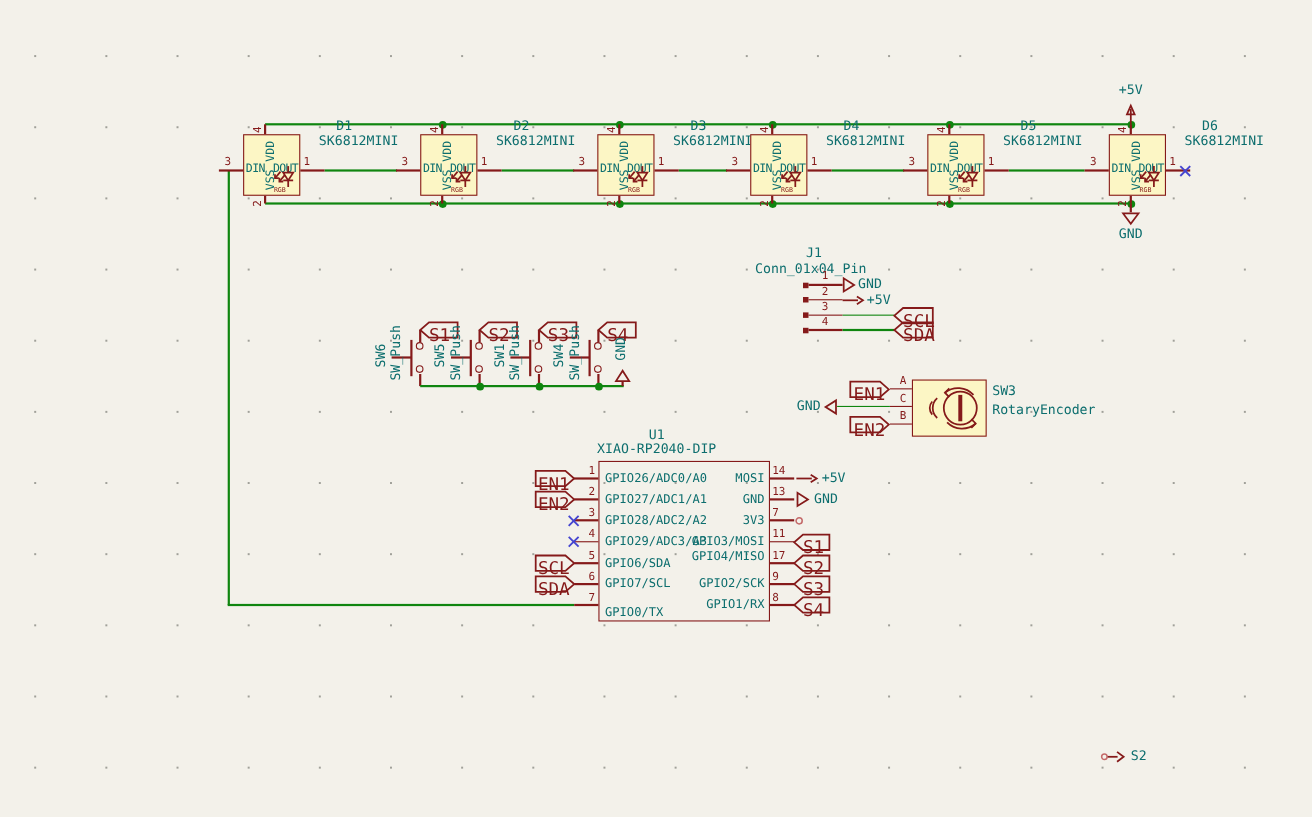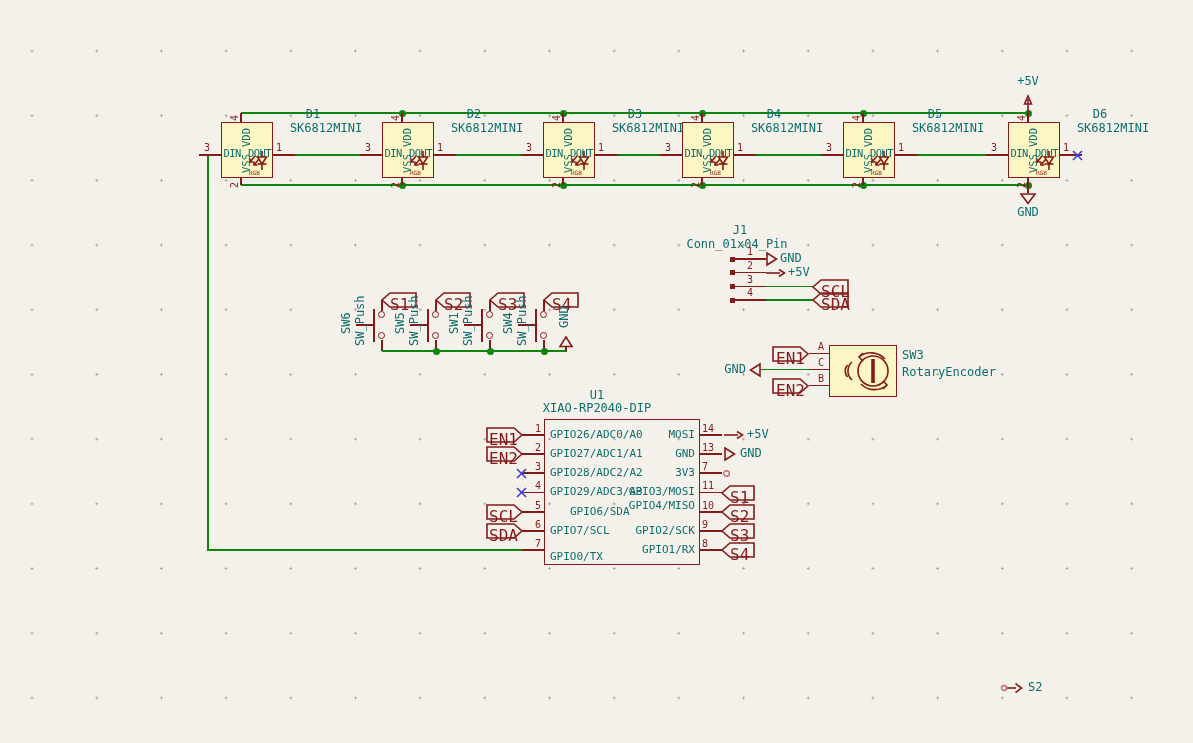--- a/index.html
+++ b/index.html
@@ -455,21 +455,21 @@
   <div class="hline pin" style="left:522px;top:491.7px;width:22px"></div>
   <div class="t r num ra" style="left:524px;top:480px;width:17px">4</div>
   <div class="t s11" style="left:550px;top:486px">GPIO29/ADC3/A3</div>
   <svg style="left:516px;top:487px" width="11" height="11">
       <line class="nc" x1="1" y1="1" x2="10" y2="10"></line>
       <line class="nc" x1="10" y1="1" x2="1" y2="10"></line>
     </svg>
 
   <div class="hline pin" style="left:522px;top:511.2px;width:22px"></div>
   <div class="t r num ra" style="left:524px;top:499.5px;width:17px">5</div>
-  <div class="t s11" style="left:570px;top:505.5px">GPIO6/SDA</div>
+  <div class="t s11" style="left:550px;top:505.5px">GPIO6/SDA</div>
   <svg style="left:486px;top:504px" width="37" height="16">
       <polygon class="st" points="1,1 28,1 36,8 28,15 1,15"></polygon>
     </svg>
   <div class="glabel-text" style="left:489px;top:507px;width:26px">SCL</div>
 
   <div class="hline pin" style="left:522px;top:530.2px;width:22px"></div>
   <div class="t r num ra" style="left:524px;top:518.5px;width:17px">6</div>
   <div class="t s11" style="left:550px;top:524.5px">GPIO7/SCL</div>
   <svg style="left:486px;top:523px" width="37" height="16">
       <polygon class="st" points="1,1 28,1 36,8 28,15 1,15"></polygon>
@@ -506,21 +506,21 @@
 
   <div class="hline pin" style="left:700px;top:491.7px;width:22px"></div>
   <div class="t r num" style="left:702px;top:480px">11</div>
   <div class="t s11 ra" style="left:560px;top:486px;width:135px">GPIO3/MOSI</div>
   <svg style="left:721px;top:484.5px" width="35" height="16">
       <polygon class="st" points="9,1 33,1 33,15 9,15 1,8"></polygon>
     </svg>
   <div class="glabel-text" style="left:730px;top:487.5px;width:24px">S1</div>
 
   <div class="hline pin" style="left:700px;top:511.2px;width:22px"></div>
-  <div class="t r num" style="left:702px;top:499.5px">10</div>
+  <div class="t r num" style="left:702px;top:499.5px">17</div>
   <div class="t s11 ra" style="left:560px;top:500px;width:135px">GPIO4/MISO</div>
   <svg style="left:721px;top:504px" width="35" height="16">
       <polygon class="st" points="9,1 33,1 33,15 9,15 1,8"></polygon>
     </svg>
   <div class="glabel-text" style="left:730px;top:507px;width:24px">S2</div>
 
   <div class="hline pin" style="left:700px;top:530.2px;width:22px"></div>
   <div class="t r num" style="left:702px;top:518.5px">9</div>
   <div class="t s11 ra" style="left:560px;top:524.5px;width:135px">GPIO2/SCK</div>
   <svg style="left:721px;top:523px" width="35" height="16">

